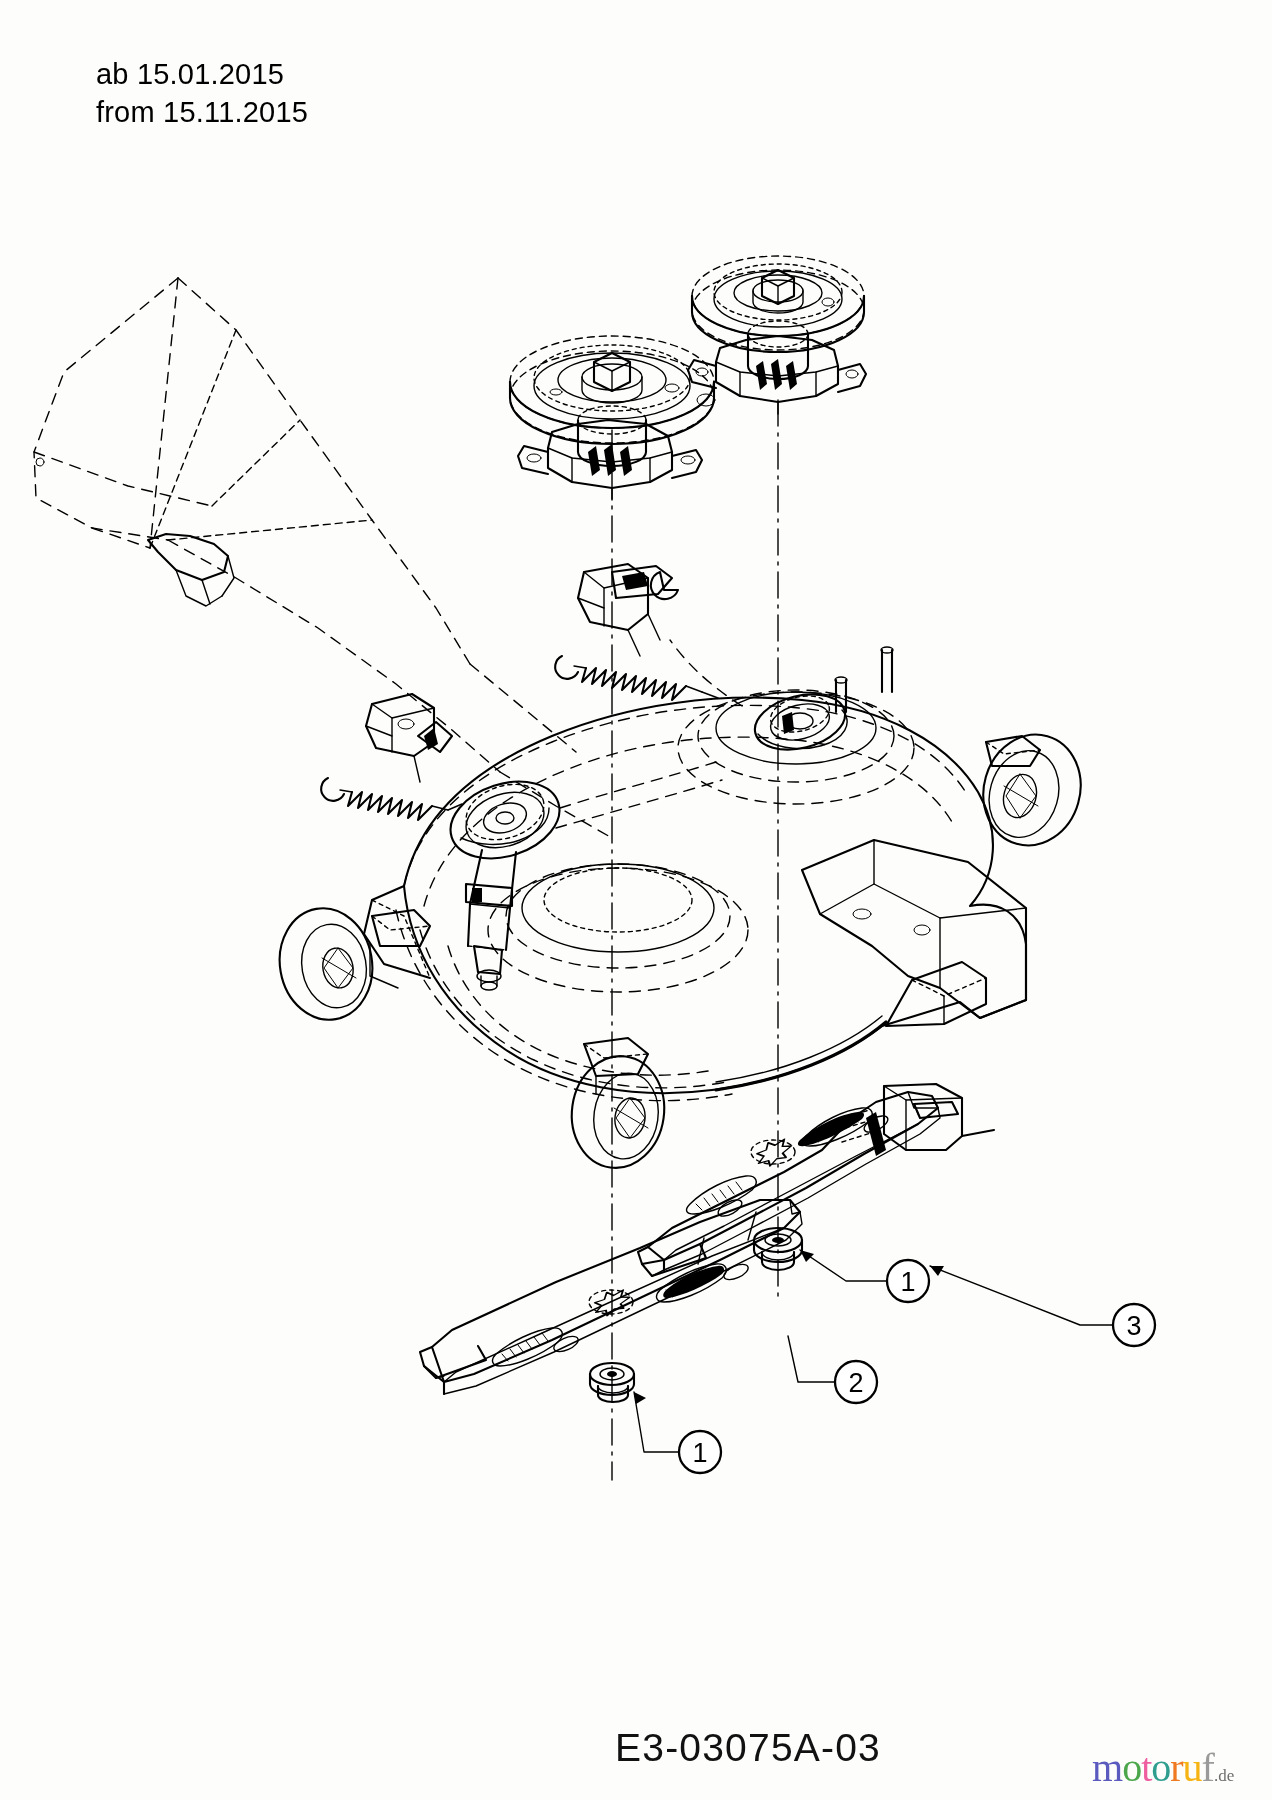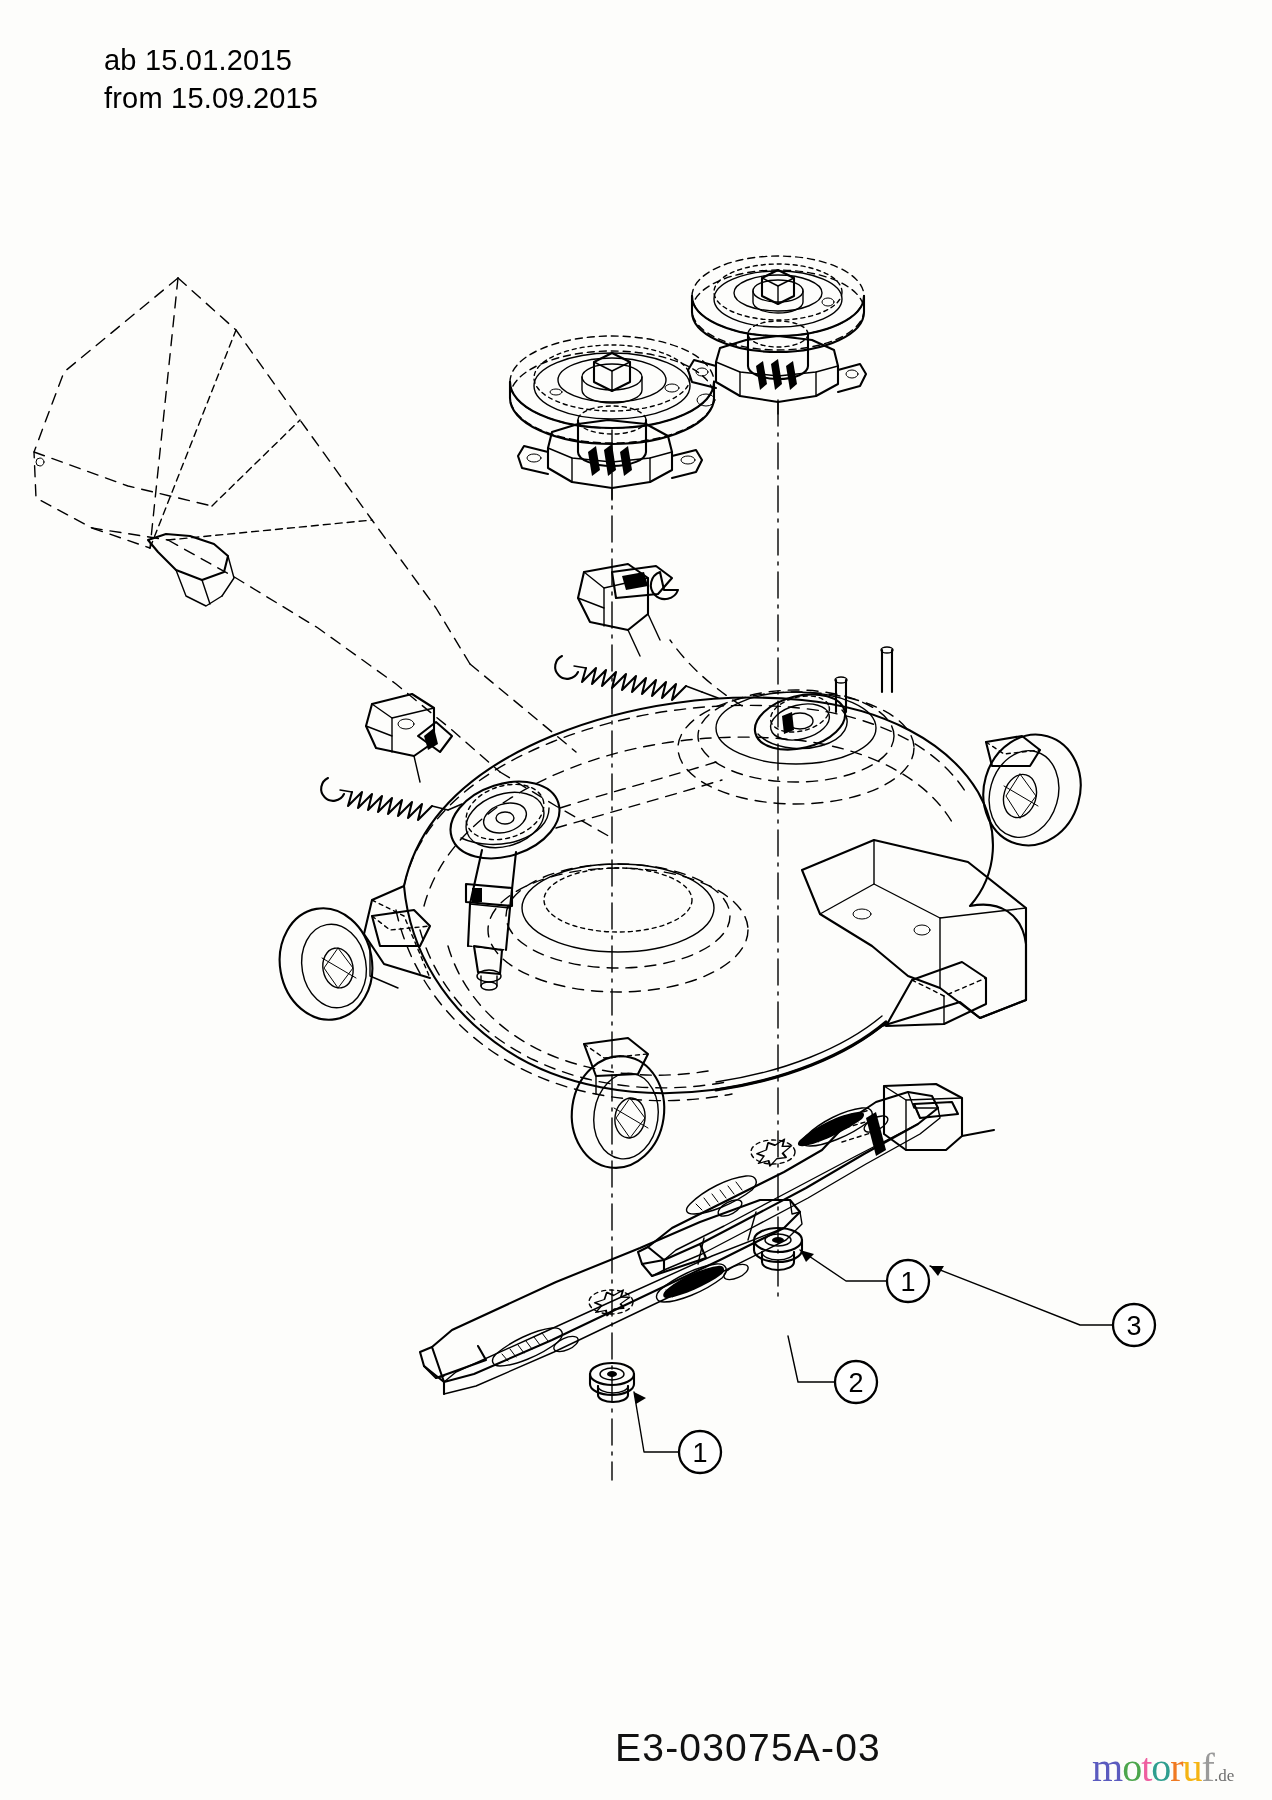--- a/index.html
+++ b/index.html
@@ -12,23 +12,22 @@
     overflow:hidden;
   }
   #page{
     position:absolute;inset:0;
     width:1272px;height:1800px;
     background:#fdfdfb;
   }
   
   .header{
     position:absolute;
-    left:96px;top:42px;
+    left:96px;top:56px;
     line-height:1.30;
-    margin-left:8px;
   }
   .header div{
     font-size:29px;
     letter-spacing:.2px;
     color:#000;
     white-space:nowrap;
   }
   
   .footer{
     position:absolute;
@@ -85,21 +84,21 @@
     fill:#000;
   }
 </style>
 </head>
 <body>
 
 <div id="page">
 
   <div class="header">
     <div>ab 15.01.2015</div>
-    <div>from 15.09.2015</div>
+    <div>from 15.11.2015</div>
   </div>
 
   <svg id="drawing" viewBox="0 0 1272 1800">
 
     <g>
       <path class="ln-thin center" d="M612 430 L612 1480"></path>
       <path class="ln-thin center" d="M778 400 L778 1300"></path>
     </g>
 
     <g>

